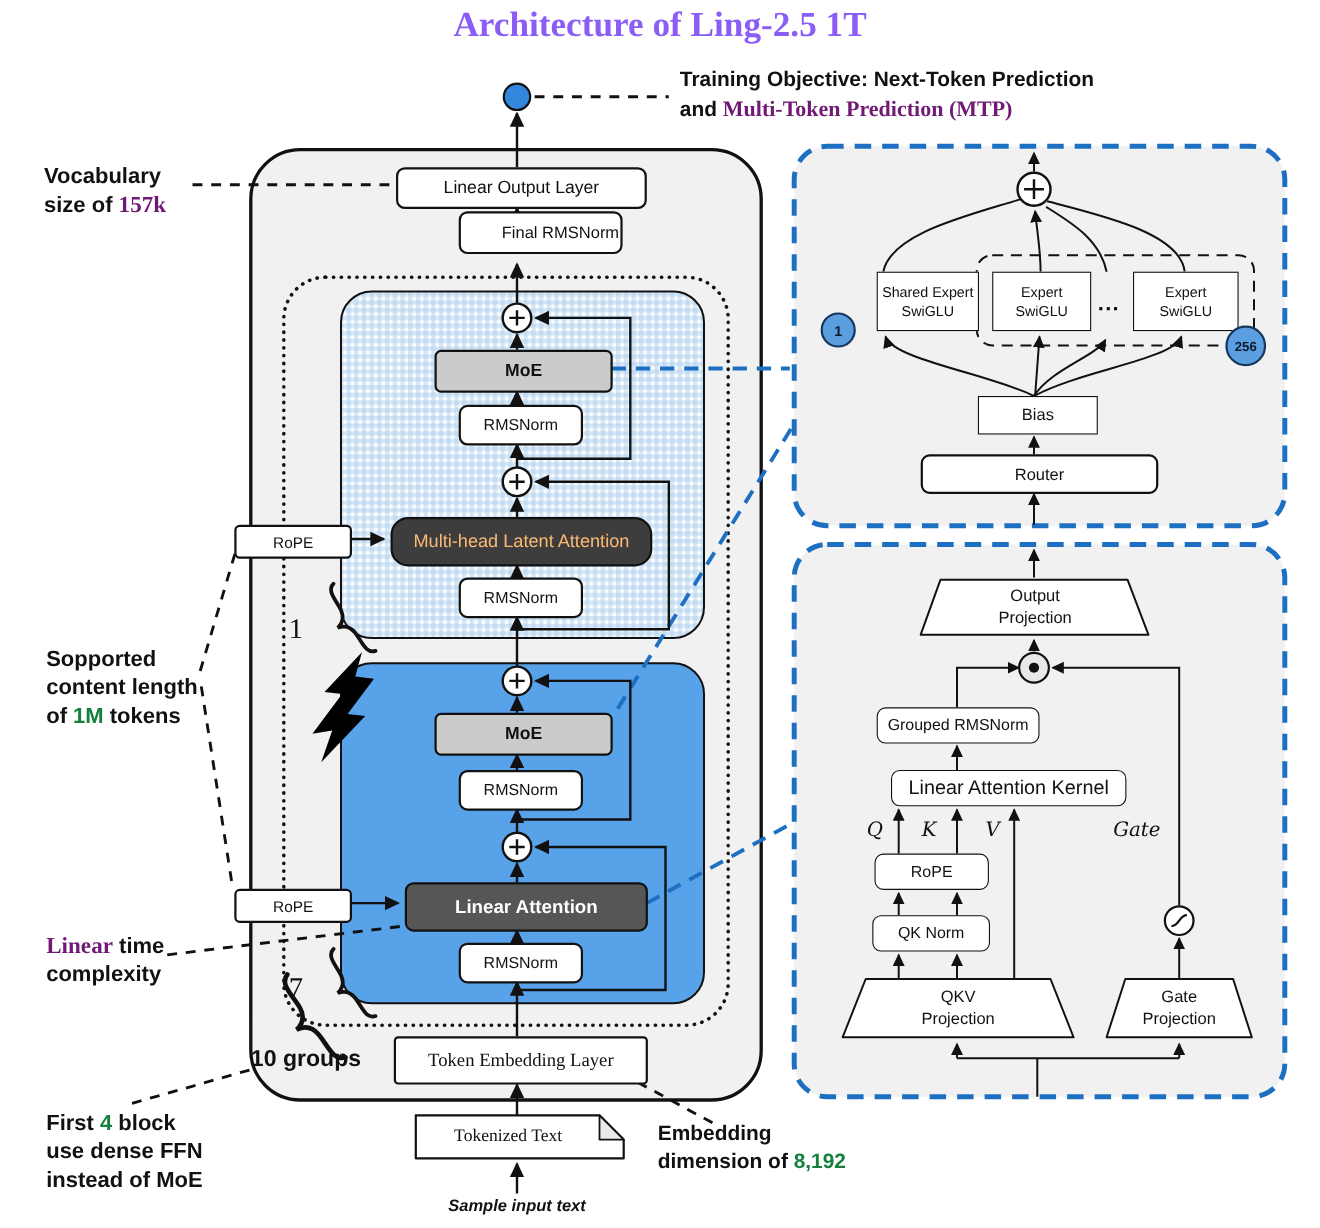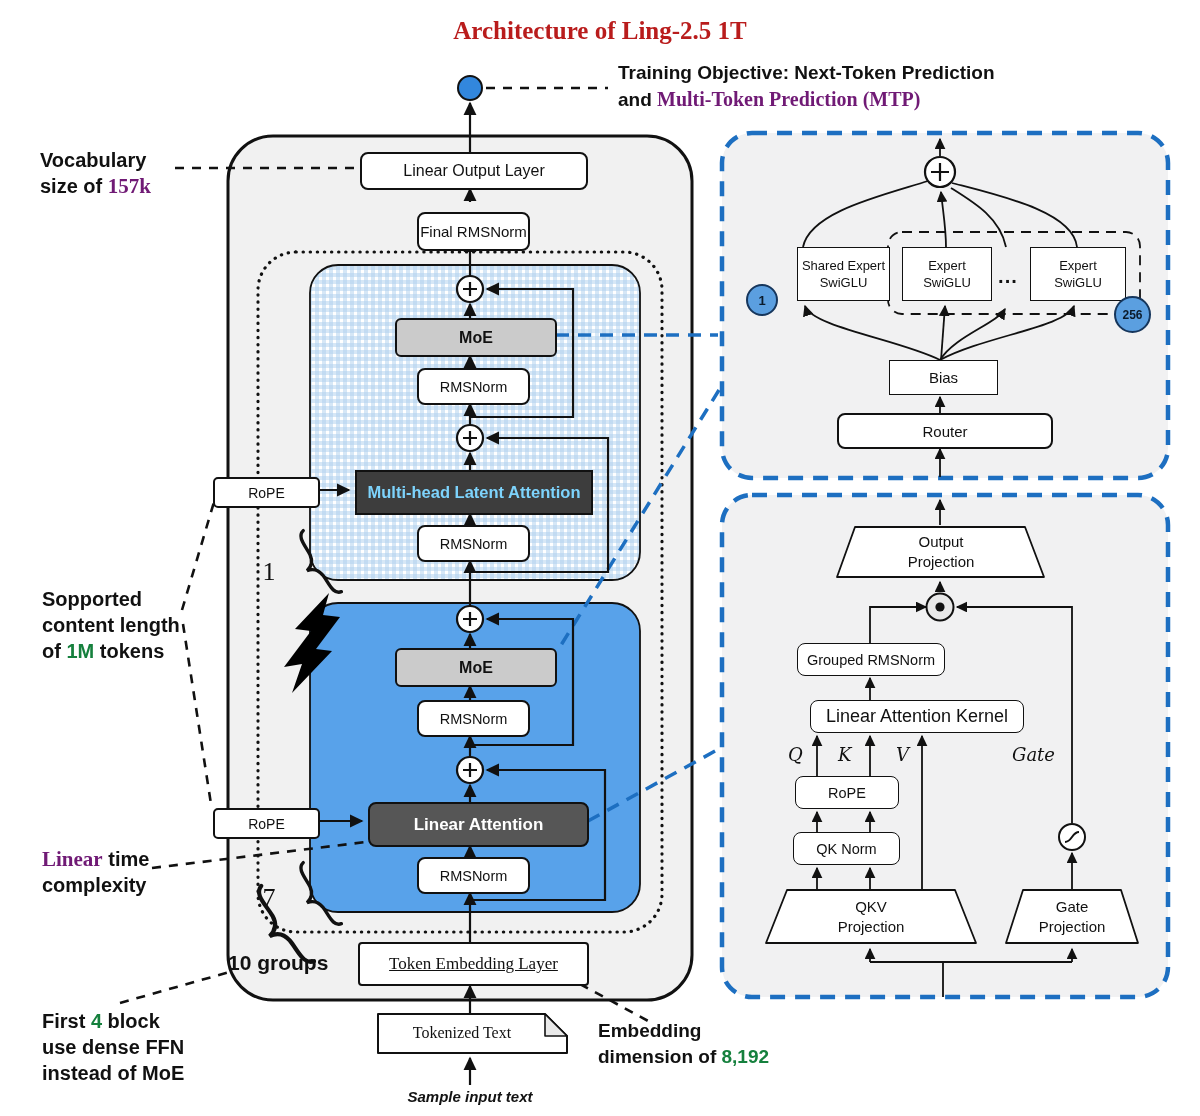--- a/index.html
+++ b/index.html
@@ -3,34 +3,34 @@
 <meta charset="utf-8">
 <style>
   html,body{margin:0;padding:0;background:#ffffff;}
   #stage{position:relative;width:1200px;height:1116px;background:#ffffff;overflow:hidden;
          font-family:"Liberation Sans",sans-serif;color:#111;}
   svg{position:absolute;left:0;top:0;}
   .box{position:absolute;display:flex;align-items:center;justify-content:center;text-align:center;
        background:#fff;border:2px solid #111;border-radius:8px;font-size:14.5px;z-index:3;}
   .box.sq{border-radius:0;border-width:1.8px;}
   .box.gray{background:#cbcbcb;border-radius:6px;font-weight:bold;font-size:16px;}
-  .box.dark{background:#3d3d3d;color:#7dd3fc;font-weight:bold;font-size:16.5px;border-radius:0;}
+  .box.dark{background:#3d3d3d;color:#fdba74;font-weight:normal;font-size:16.5px;border-radius:16px;}
   .box.dark2{background:#565656;color:#fff;font-weight:bold;font-size:17px;border-radius:8px;}
-  .box.serif{font-family:"Liberation Serif",serif;font-size:17px;text-decoration:underline;}
+  .box.serif{font-family:"Liberation Serif",serif;font-size:17px;}
   .lbl{position:absolute;display:flex;flex-direction:column;align-items:center;justify-content:center;
        text-align:center;z-index:3;background:transparent;border:none;}
   .ann{position:absolute;font-weight:bold;font-size:20px;line-height:26px;z-index:3;}
   .accent{color:#15803d;font-weight:bold;}
   .accent-serif{color:#701a75;font-weight:bold;font-family:"Liberation Serif",serif;}
   .bluedot{position:absolute;border-radius:50%;background:#5b9fe0;border:2px solid #16365c;
            display:flex;align-items:center;justify-content:center;font-weight:bold;color:#0b1b2b;z-index:4;}
   .two{line-height:17px;font-size:13px;}
   .qkv{position:absolute;font-family:"DejaVu Serif",serif;font-style:italic;font-size:18px;z-index:3;}
-  #title{position:absolute;left:300px;top:17px;width:600px;text-align:center;
-         font-family:"Liberation Serif",serif;font-weight:bold;font-size:25px;color:#b91c1c;z-index:3;}
+  #title{position:absolute;left:300px;top:4px;width:600px;text-align:center;
+         font-family:"Liberation Serif",serif;font-weight:bold;font-size:32px;color:#8b5cf6;z-index:3;}
 </style>
 </head>
 <body>
 
 <div id="stage">
 
 <svg width="1200" height="1116" viewBox="0 0 1200 1116">
   <defs>
     <marker id="ah" markerWidth="7" markerHeight="7" refX="5.6" refY="3" orient="auto">
       <path d="M0,0 L6.3,3 L0,6 Z" fill="#111"></path>
@@ -209,21 +209,21 @@
 <div class="ann" style="left:598px;top:1018px;font-size:19px;">
   <span>Embedding</span><br>
   <span>dimension of </span><span class="accent">8,192</span>
 </div>
 
 <div class="ann" style="left:228px;top:950px;font-size:21px;">10 groups</div>
 <div class="lbl" style="left:256px;top:558px;width:26px;height:28px;font-family:'Liberation Serif',serif;font-size:26px;">1</div>
 <div class="lbl" style="left:256px;top:884px;width:26px;height:28px;font-family:'Liberation Serif',serif;font-size:26px;">7</div>
 
 <div class="box" style="left:360px;top:152px;width:224px;height:34px;font-size:16px;">Linear Output Layer</div>
-<div class="box" style="left:417px;top:212px;width:109px;height:35px;font-size:15px;">Final RMSNorm</div>
+<div class="box" style="left:417px;top:192px;width:109px;height:35px;font-size:15px;padding-left:36px;">Final RMSNorm</div>
 
 <div class="box gray" style="left:395px;top:318px;width:158px;height:35px;">MoE</div>
 <div class="box" style="left:417px;top:368px;width:109px;height:33px;">RMSNorm</div>
 <div class="box dark" style="left:355px;top:470px;width:234px;height:41px;">Multi-head Latent Attention</div>
 <div class="box" style="left:417px;top:525px;width:109px;height:33px;">RMSNorm</div>
 <div class="box" style="left:213px;top:477px;width:103px;height:27px;border-radius:5px;font-size:14px;">RoPE</div>
 
 <div class="box gray" style="left:395px;top:648px;width:158px;height:35px;">MoE</div>
 <div class="box" style="left:417px;top:700px;width:109px;height:33px;">RMSNorm</div>
 <div class="box dark2" style="left:368px;top:802px;width:217px;height:41px;">Linear Attention</div>

